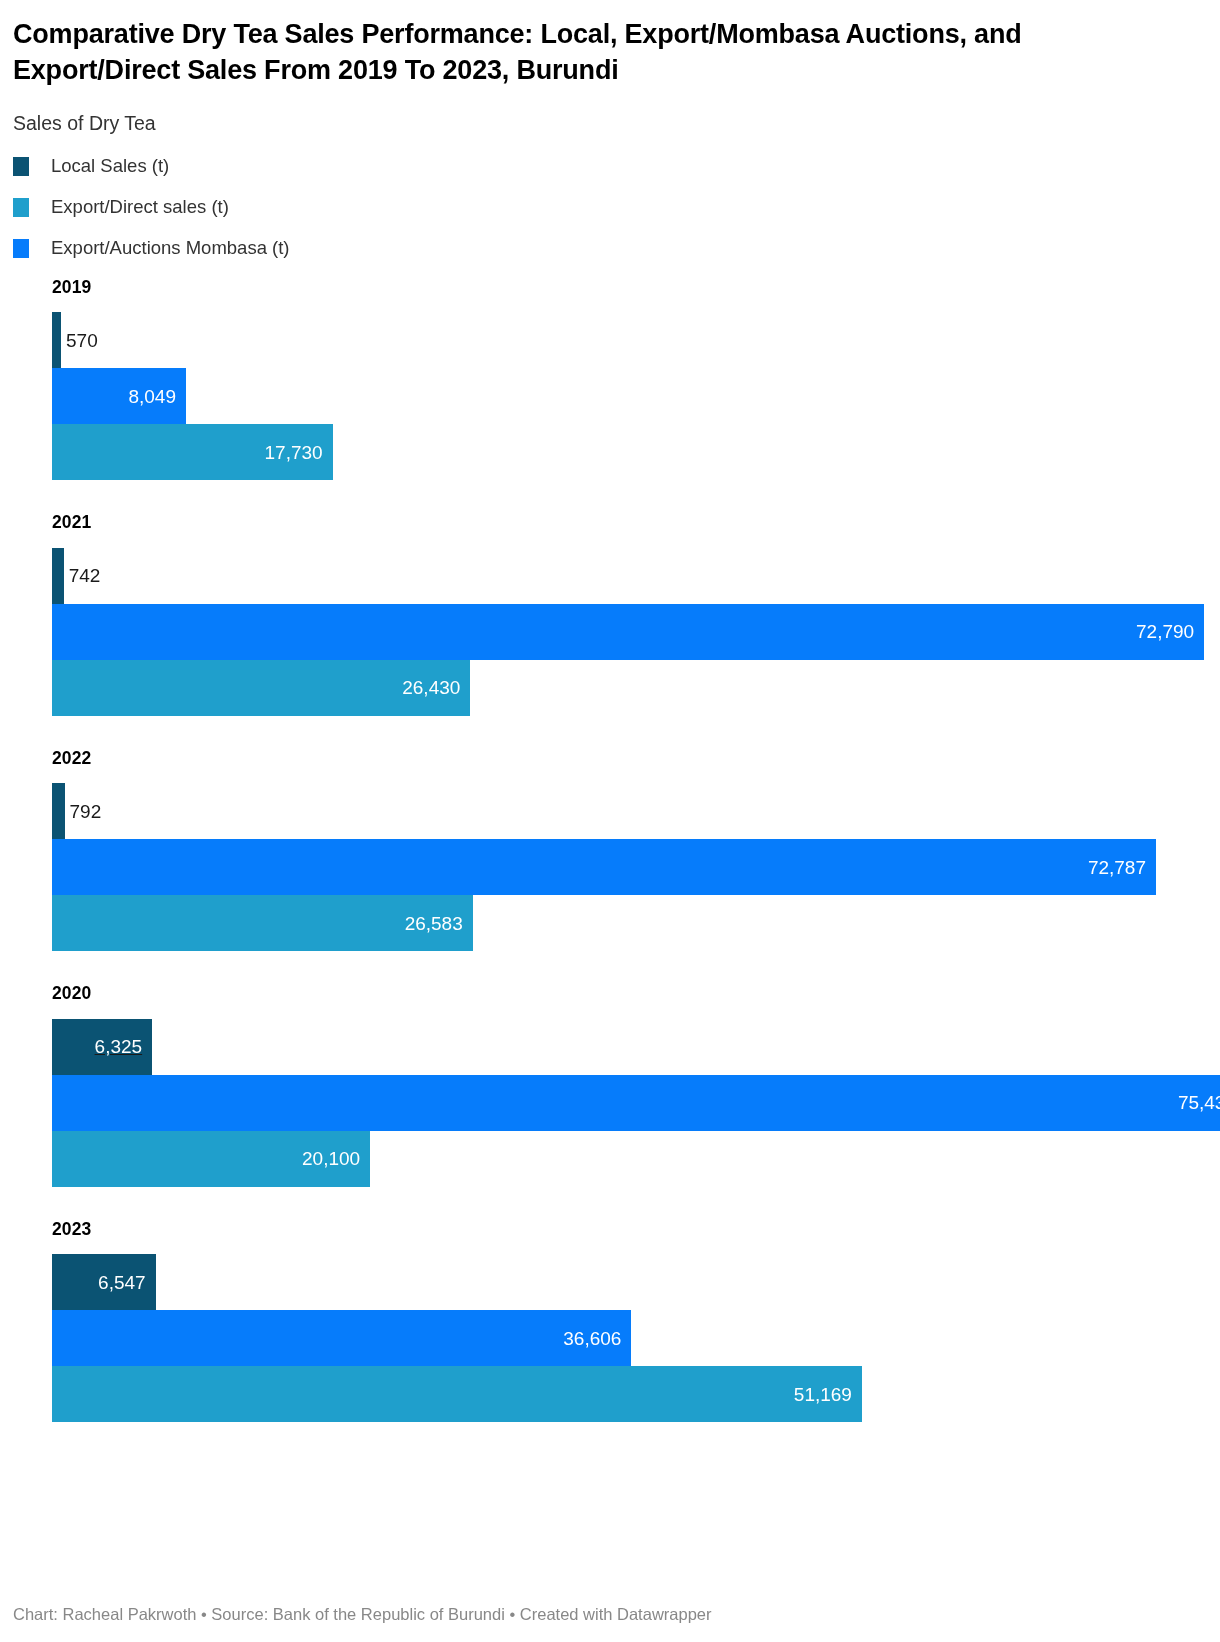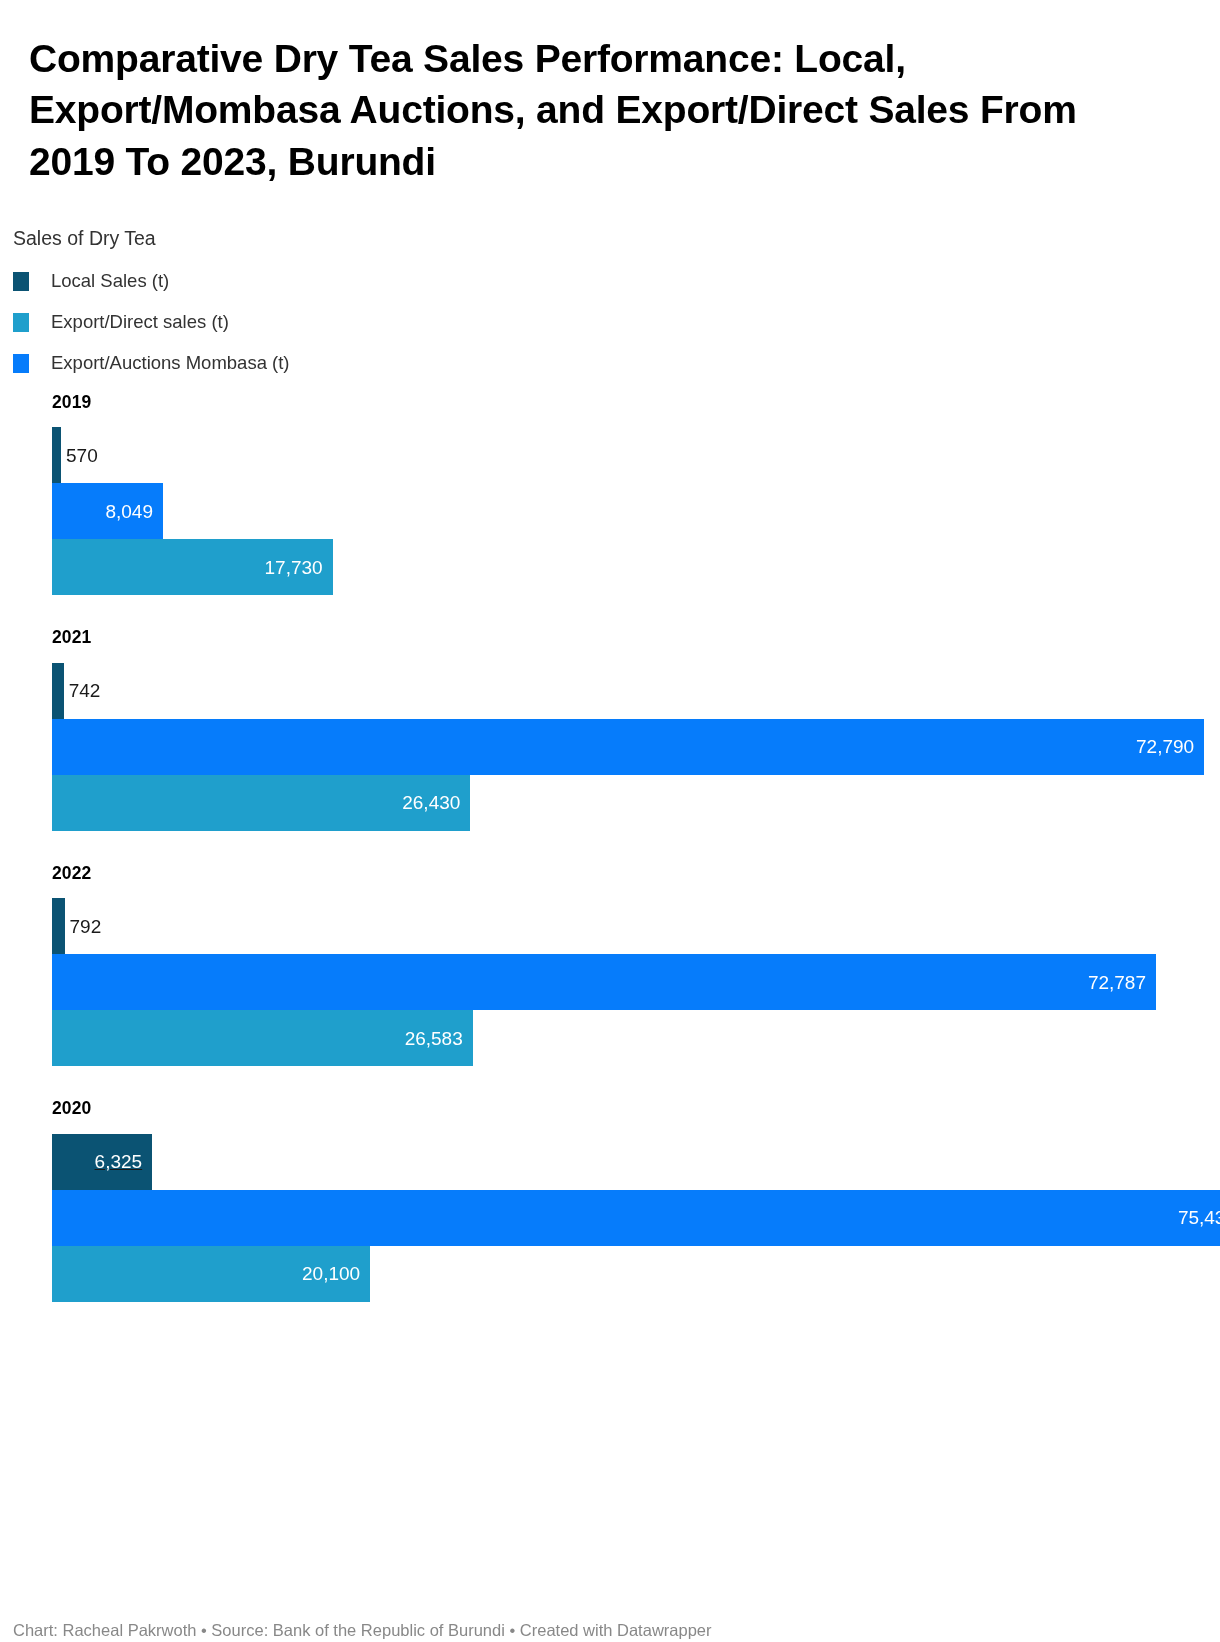--- a/index.html
+++ b/index.html
@@ -15,26 +15,26 @@
     color: #1a1a1a;
     overflow: hidden;
   }
   .page {
     width: 1220px;
     height: 1642px;
     position: relative;
     padding: 0 13px;
   }
   .chart-title {
-    font-size: 39px;
+    font-size: 27px;
     font-weight: bold;
     line-height: 1.32;
     letter-spacing: -0.2px;
     color: #000000;
-    margin: 16px;
+    margin: 0;
     padding-top: 17px;
     max-width: 1115px;
   }
   .chart-subtitle {
     font-size: 19.5px;
     font-weight: normal;
     color: #333333;
     margin: 0;
     padding-top: 23px;
     line-height: 1.3;
@@ -138,21 +138,21 @@
   </div>
 
   <div class="groups" id="groups">
       <div class="bar-group">
         <div class="group-label">2019</div>
         <div class="bar-row">
           <div class="bar" style="background: rgb(11, 83, 115); width: 9.02243px;"></div>
           <span class="bar-value-outside">570</span>
         </div>
         <div class="bar-row">
-          <div class="bar" style="background: rgb(6, 124, 251); width: 111px; justify-content: flex-end;">
+          <div class="bar" style="background: rgb(6, 124, 251); width: 134px; justify-content: flex-end;">
             <span class="bar-value-inside">8,049</span>
           </div>
         </div>
         <div class="bar-row">
           <div class="bar" style="background: rgb(31, 159, 204); width: 280.645px;">
             <span class="bar-value-inside">17,730</span>
           </div>
         </div>
       </div>
       <div class="bar-group">
@@ -200,17 +200,35 @@
           <div class="bar" style="background: rgb(6, 124, 251); width: 1194px;">
             <span class="bar-value-inside">75,432</span>
           </div>
         </div>
         <div class="bar-row">
           <div class="bar" style="background: rgb(31, 159, 204); width: 318.159px;">
             <span class="bar-value-inside">20,100</span>
           </div>
         </div>
       </div>
+      <div class="bar-group">
+        <div class="group-label">2023</div>
+        <div class="bar-row">
+          <div class="bar" style="background: rgb(11, 83, 115); width: 103.631px;">
+            <span class="bar-value-inside">6,547</span>
+          </div>
+        </div>
+        <div class="bar-row">
+          <div class="bar" style="background: rgb(6, 124, 251); width: 579.43px;">
+            <span class="bar-value-inside">36,606</span>
+          </div>
+        </div>
+        <div class="bar-row">
+          <div class="bar" style="background: rgb(31, 159, 204); width: 809.945px;">
+            <span class="bar-value-inside">51,169</span>
+          </div>
+        </div>
+      </div>
     </div>
 
   <div class="footer">Chart: Racheal Pakrwoth • Source: Bank of the Republic of Burundi • Created with Datawrapper</div>
 
 </div>
 
 </body></html>

